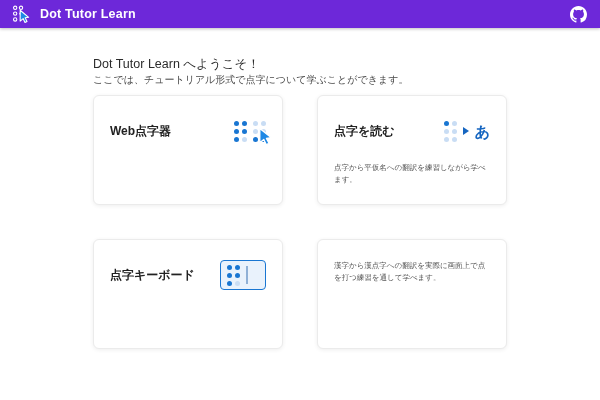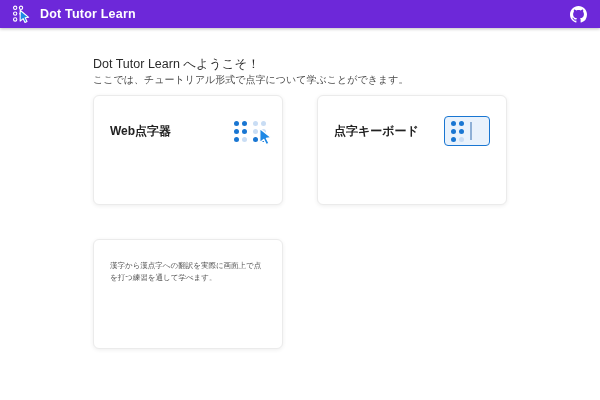--- a/index.html
+++ b/index.html
@@ -109,20 +109,38 @@
             <i class="dot d"></i>
               <i class="dot d"></i>
             <svg class="cursor-svg" width="19" height="20" viewBox="0 0 20 21">
               <path d="M4 1.5 L4 16.5 L8.2 13.1 L10.8 18.6 L13.7 17.1 L11 11.9 L16.2 11.2 Z" fill="#1e88e5" stroke="#fff" stroke-width="1.4" stroke-linejoin="round"></path>
             </svg>
           </span>
         </span>
       </div>
     </div>
 
+    <div class="card">
+      <div class="card-top">
+        <span class="card-title">点字を読む</span>
+        <span class="icon">
+          <span class="cell">
+            <i class="dot d"></i>
+              <i class="dot l"></i>
+            <i class="dot l"></i>
+              <i class="dot l"></i>
+            <i class="dot l"></i>
+              <i class="dot l"></i>
+          </span>
+          <span class="tri"></span>
+          <span class="big-char">あ</span>
+        </span>
+      </div>
+      <p class="card-desc">点字から平仮名への翻訳を練習しながら学べます。</p>
+    </div>
 
     <div class="card">
       <div class="card-top">
         <span class="card-title">点字キーボード</span>
         <span class="icon">
           <span class="kbd-box">
             <span class="cell">
               <i class="dot d"></i>
                 <i class="dot d"></i>
               <i class="dot d"></i>

